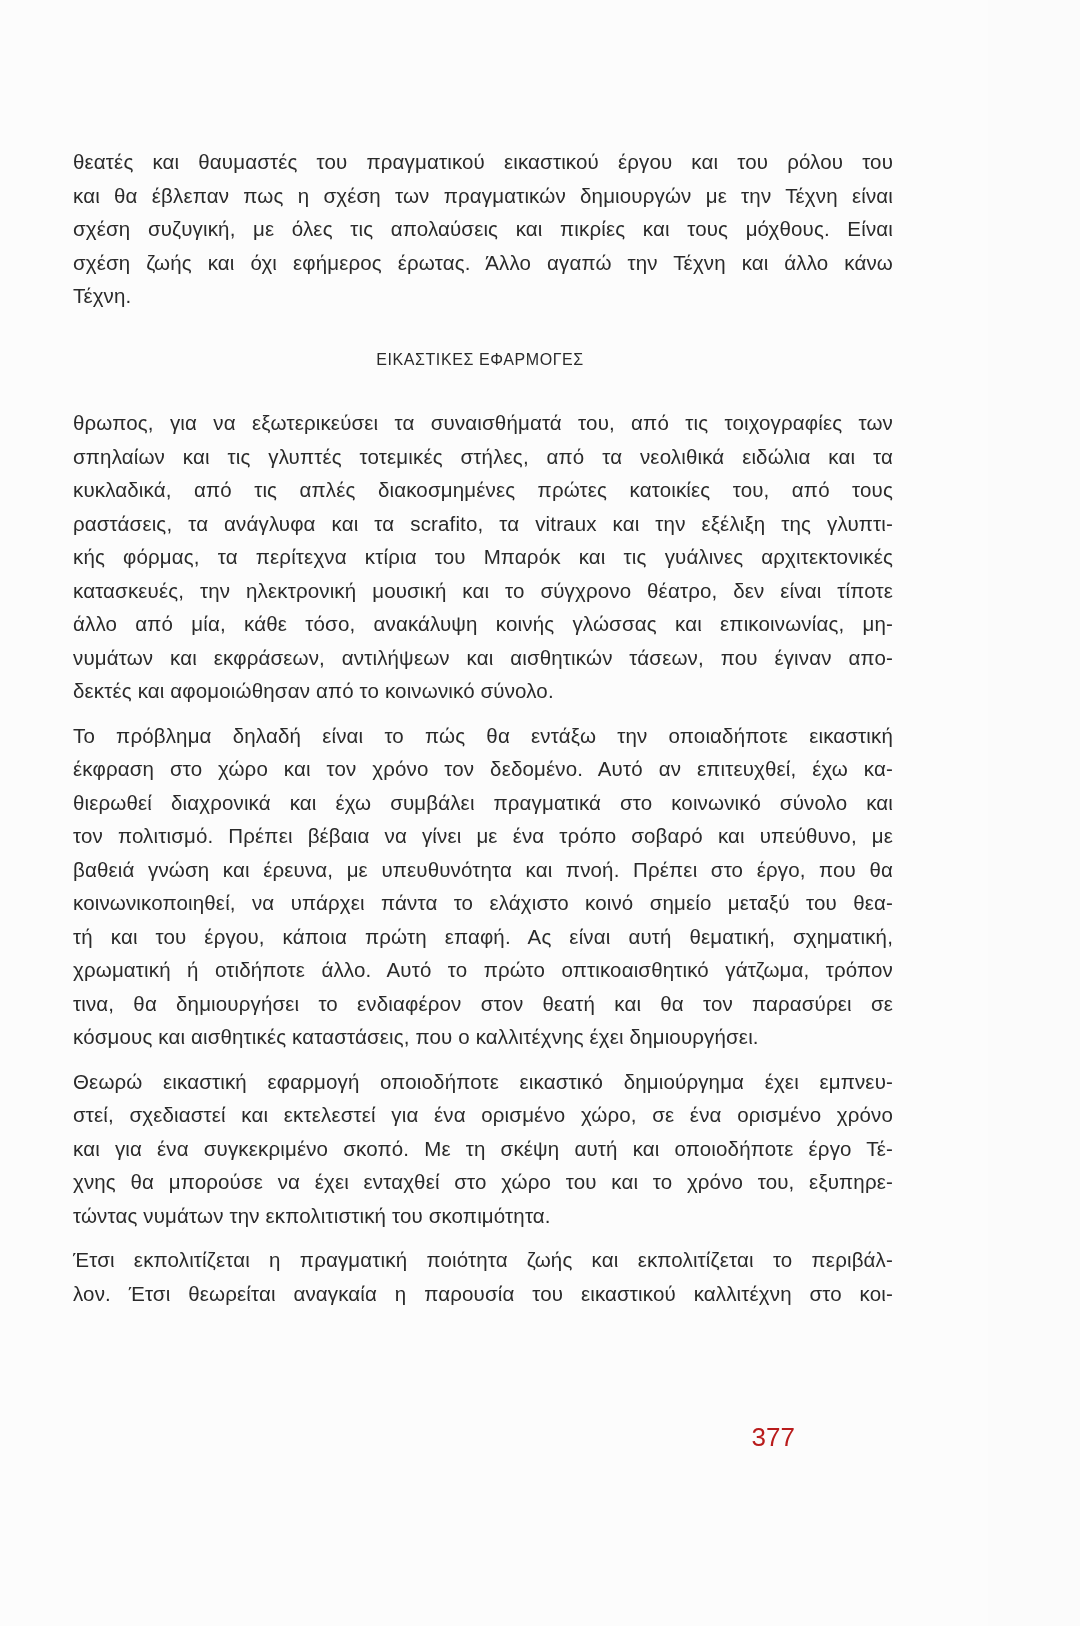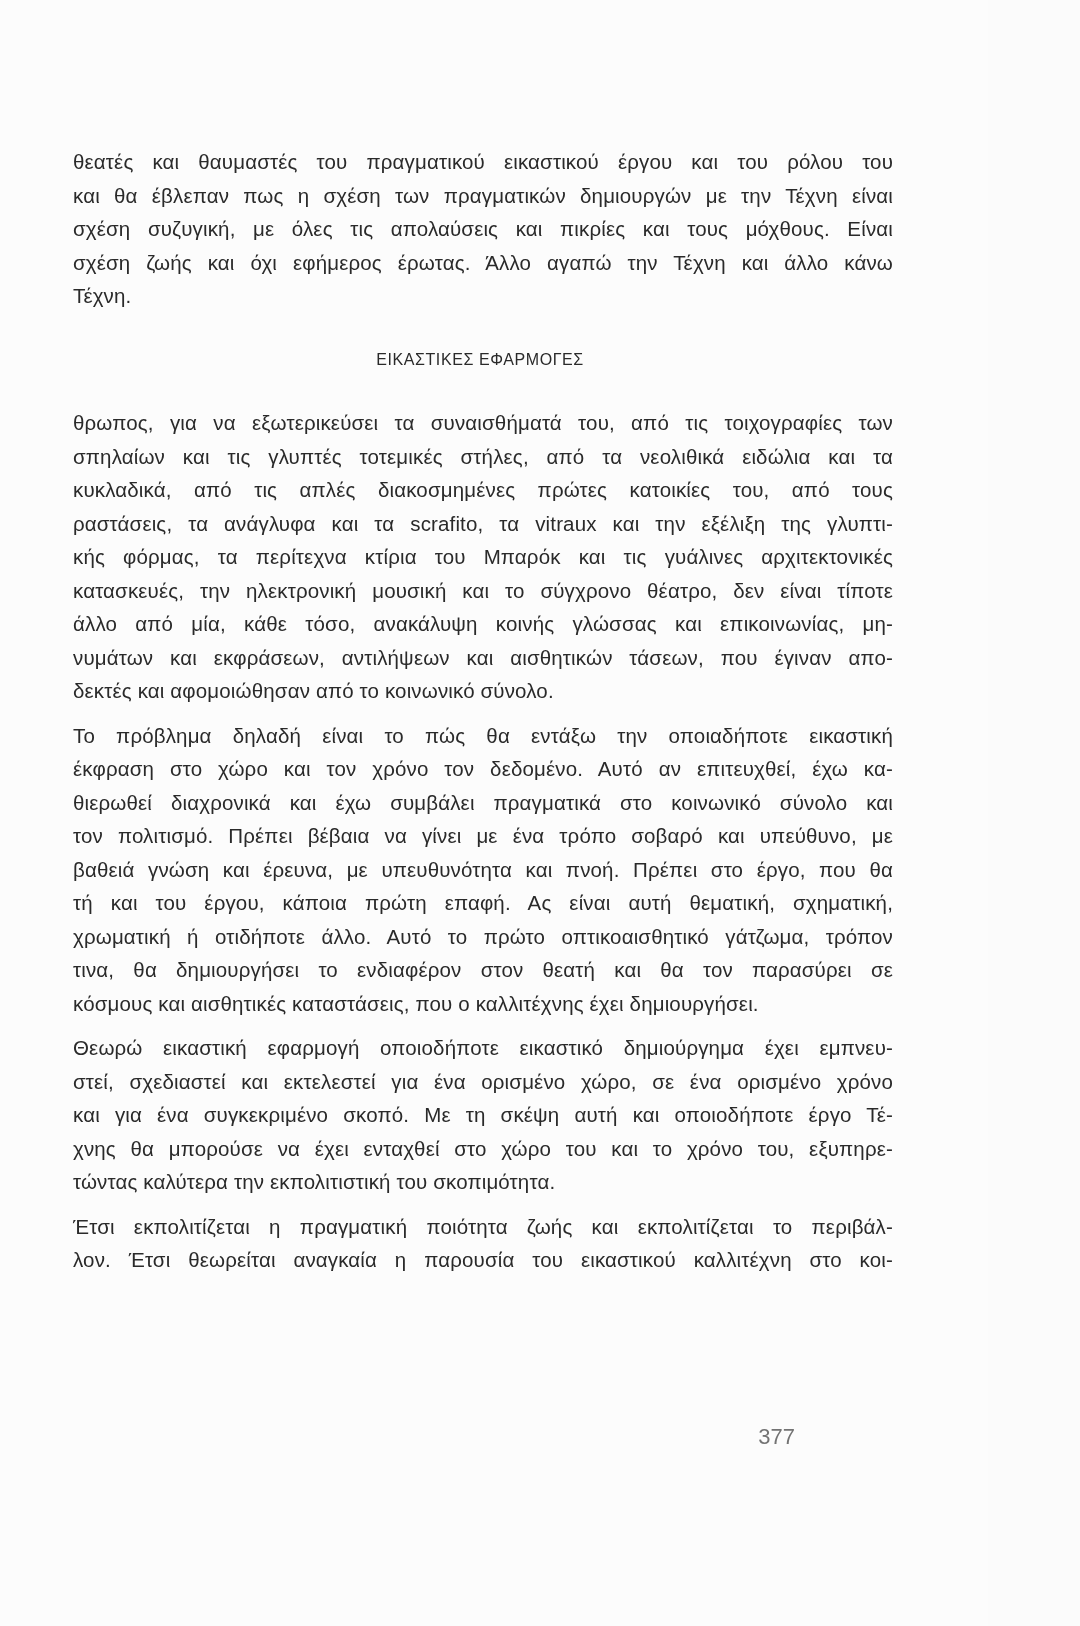--- a/index.html
+++ b/index.html
@@ -42,23 +42,23 @@
     line-height: 33.5px;
     letter-spacing: 0.6px;
     margin-top: 30px;
     margin-bottom: 30px;
     padding-right: 6px;
   }
   .page-number {
     position: absolute;
     right: 193px;
     top: 1424px;
-    font-size: 22px;
+    font-size: 26px;
     line-height: 26px;
-    color: #737373;
+    color: #b91c1c;
   }
 </style>
 </head>
 <body>
 
 <div class="page">
   <div class="col" id="column">
       <div class="para first-block">
         <span class="line">θεατές και θαυμαστές του πραγματικού εικαστικού έργου και του ρόλου του</span>
         <span class="line">και θα έβλεπαν πως η σχέση των πραγματικών δημιουργών με την Τέχνη είναι</span>
@@ -77,31 +77,32 @@
         <span class="line">άλλο από μία, κάθε τόσο, ανακάλυψη κοινής γλώσσας και επικοινωνίας, μη-</span>
         <span class="line">νυμάτων και εκφράσεων, αντιλήψεων και αισθητικών τάσεων, που έγιναν απο-</span>
         <span class="line last">δεκτές και αφομοιώθησαν από το κοινωνικό σύνολο.</span>
       </div>
       <div class="para">
         <span class="line">Το πρόβλημα δηλαδή είναι το πώς θα εντάξω την οποιαδήποτε εικαστική</span>
         <span class="line">έκφραση στο χώρο και τον χρόνο τον δεδομένο. Αυτό αν επιτευχθεί, έχω κα-</span>
         <span class="line">θιερωθεί διαχρονικά και έχω συμβάλει πραγματικά στο κοινωνικό σύνολο και</span>
         <span class="line">τον πολιτισμό. Πρέπει βέβαια να γίνει με ένα τρόπο σοβαρό και υπεύθυνο, με</span>
         <span class="line">βαθειά γνώση και έρευνα, με υπευθυνότητα και πνοή. Πρέπει στο έργο, που θα</span>
+        <span class="line">κοινωνικοποιηθεί, να υπάρχει πάντα το ελάχιστο κοινό σημείο μεταξύ του θεα-</span>
         <span class="line">τή και του έργου, κάποια πρώτη επαφή. Ας είναι αυτή θεματική, σχηματική,</span>
         <span class="line">χρωματική ή οτιδήποτε άλλο. Αυτό το πρώτο οπτικοαισθητικό γάτζωμα, τρόπον</span>
         <span class="line">τινα, θα δημιουργήσει το ενδιαφέρον στον θεατή και θα τον παρασύρει σε</span>
         <span class="line last">κόσμους και αισθητικές καταστάσεις, που ο καλλιτέχνης έχει δημιουργήσει.</span>
       </div>
       <div class="para">
         <span class="line">Θεωρώ εικαστική εφαρμογή οποιοδήποτε εικαστικό δημιούργημα έχει εμπνευ-</span>
         <span class="line">στεί, σχεδιαστεί και εκτελεστεί για ένα ορισμένο χώρο, σε ένα ορισμένο χρόνο</span>
         <span class="line">και για ένα συγκεκριμένο σκοπό. Με τη σκέψη αυτή και οποιοδήποτε έργο Τέ-</span>
         <span class="line">χνης θα μπορούσε να έχει ενταχθεί στο χώρο του και το χρόνο του, εξυπηρε-</span>
-        <span class="line last">τώντας καλύτερα την εκπολιτιστική του σκοπιμότητα.</span>
+        <span class="line last">τώντας νυμάτων την εκπολιτιστική του σκοπιμότητα.</span>
       </div>
       <div class="para">
         <span class="line">Έτσι εκπολιτίζεται η πραγματική ποιότητα ζωής και εκπολιτίζεται το περιβάλ-</span>
         <span class="line">λον. Έτσι θεωρείται αναγκαία η παρουσία του εικαστικού καλλιτέχνη στο κοι-</span>
       </div>
     </div>
   <div class="page-number">377</div>
 </div>
 
 </body></html>

